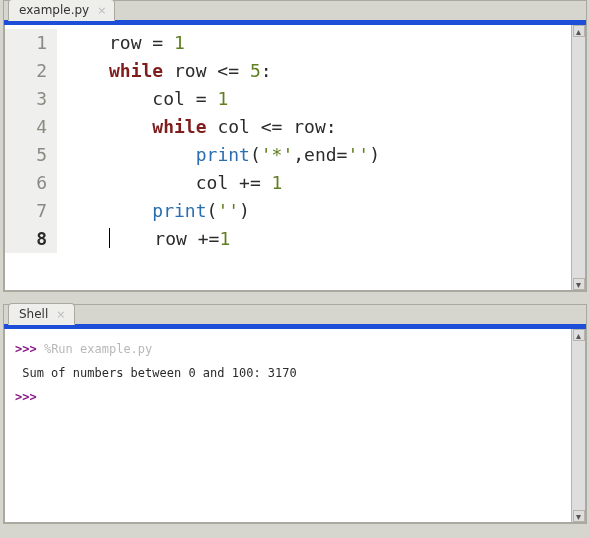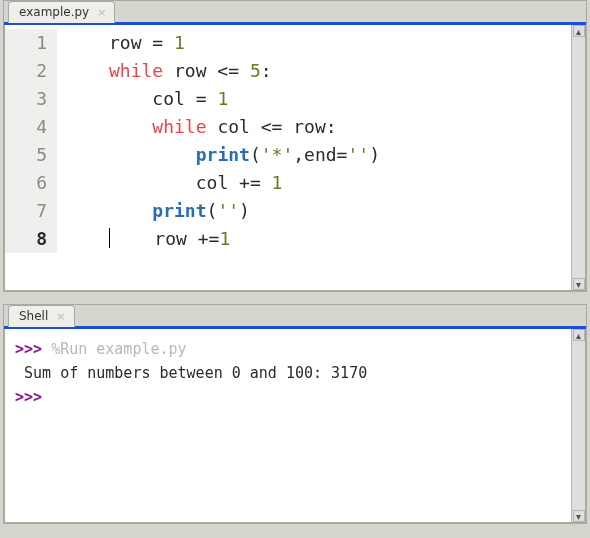--- a/index.html
+++ b/index.html
@@ -19,21 +19,21 @@
     border: 1px solid #a9a9a2;
     background: #d6d6ce;
     margin: 0 3px;
   }
   .tabbar {
     display: flex;
     align-items: flex-end;
     height: 24px;
     padding-left: 4px;
     background: #d6d6ce;
-    border-bottom: 3px solid #1d4ed8;
+    border-bottom: 5px solid #1d4ed8;
     position: relative;
   }
   .tab {
     background: #eeeeea;
     border: 1px solid #a9a9a2;
     border-bottom: 1px solid #eeeeea;
     border-top-left-radius: 4px;
     border-top-right-radius: 4px;
     padding: 2px 8px 2px 10px;
     font-size: 12px;
@@ -91,44 +91,44 @@
     min-width: 52px;
   }
   .gutter .ln { display:block; }
   .gutter .ln.current { color:#2b2b2b; font-weight:bold; }
   .code {
     padding-left: 12px;
     white-space: pre;
     color: #2b2b2b;
     margin-left: 40px;
   }
-  .kw { color: #ef4444; font-weight: normal; }
+  .kw { color: #7f1d1d; font-weight: bold; }
   .num { color: #5f7e1f; }
   .str { color: #5f7e1f; }
-  .fn  { color: #2a6db0; font-weight: bold; }
+  .fn  { color: #2a6db0; }
   .caret {
     display: inline-block;
     width: 1px;
     height: 20px;
     background: #000;
     vertical-align: text-top;
     margin-right: 1px;
   }
   .splitter {
     height: 12px;
   }
   .shell-body {
     border: 1px solid #a9a9a2;
     border-top: none;
     background: #ffffff;
     position: relative;
   }
   .shell-text {
     font-family: "DejaVu Sans Mono", "Liberation Mono", Consolas, monospace;
-    font-size: 15px;
+    font-size: 12px;
     line-height: 24px;
     padding: 8px 6px 10px 10px;
     margin-right: 14px;
     white-space: pre;
     color: #2b2b2b;
   }
   .prompt { color: #8a1a88; font-weight: bold; }
   .runcmd { color: #b8b8b8; }
 </style>
 </head>

